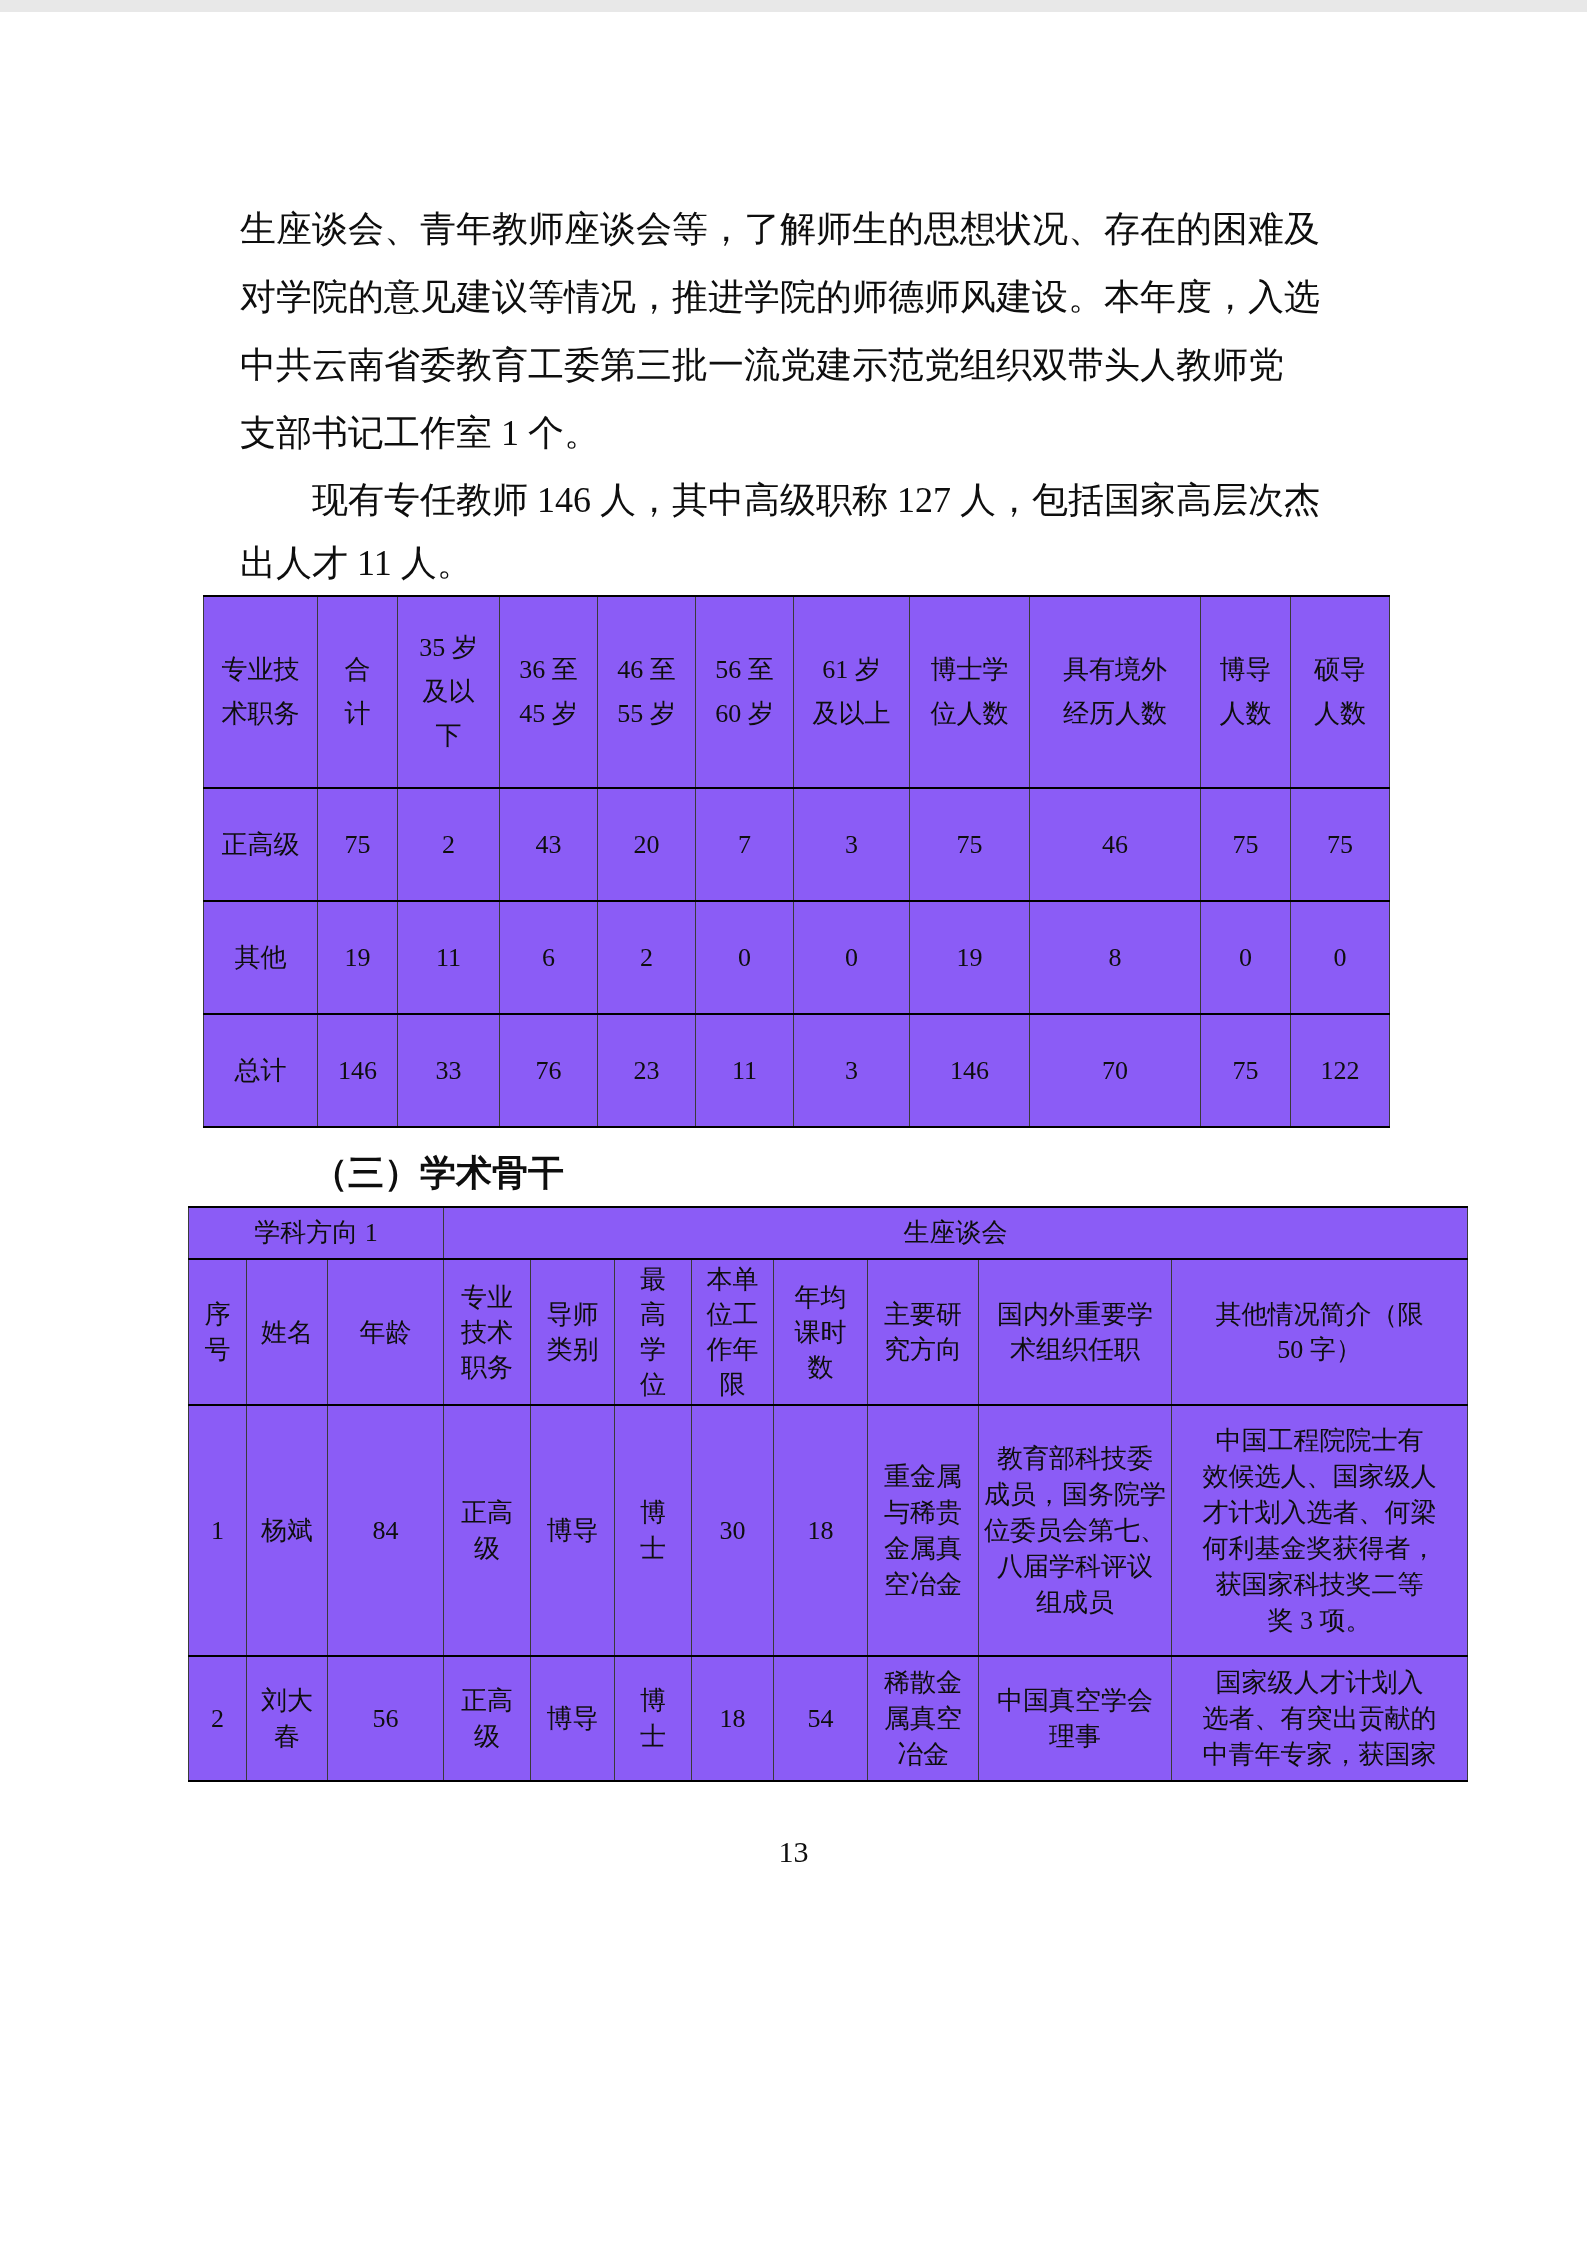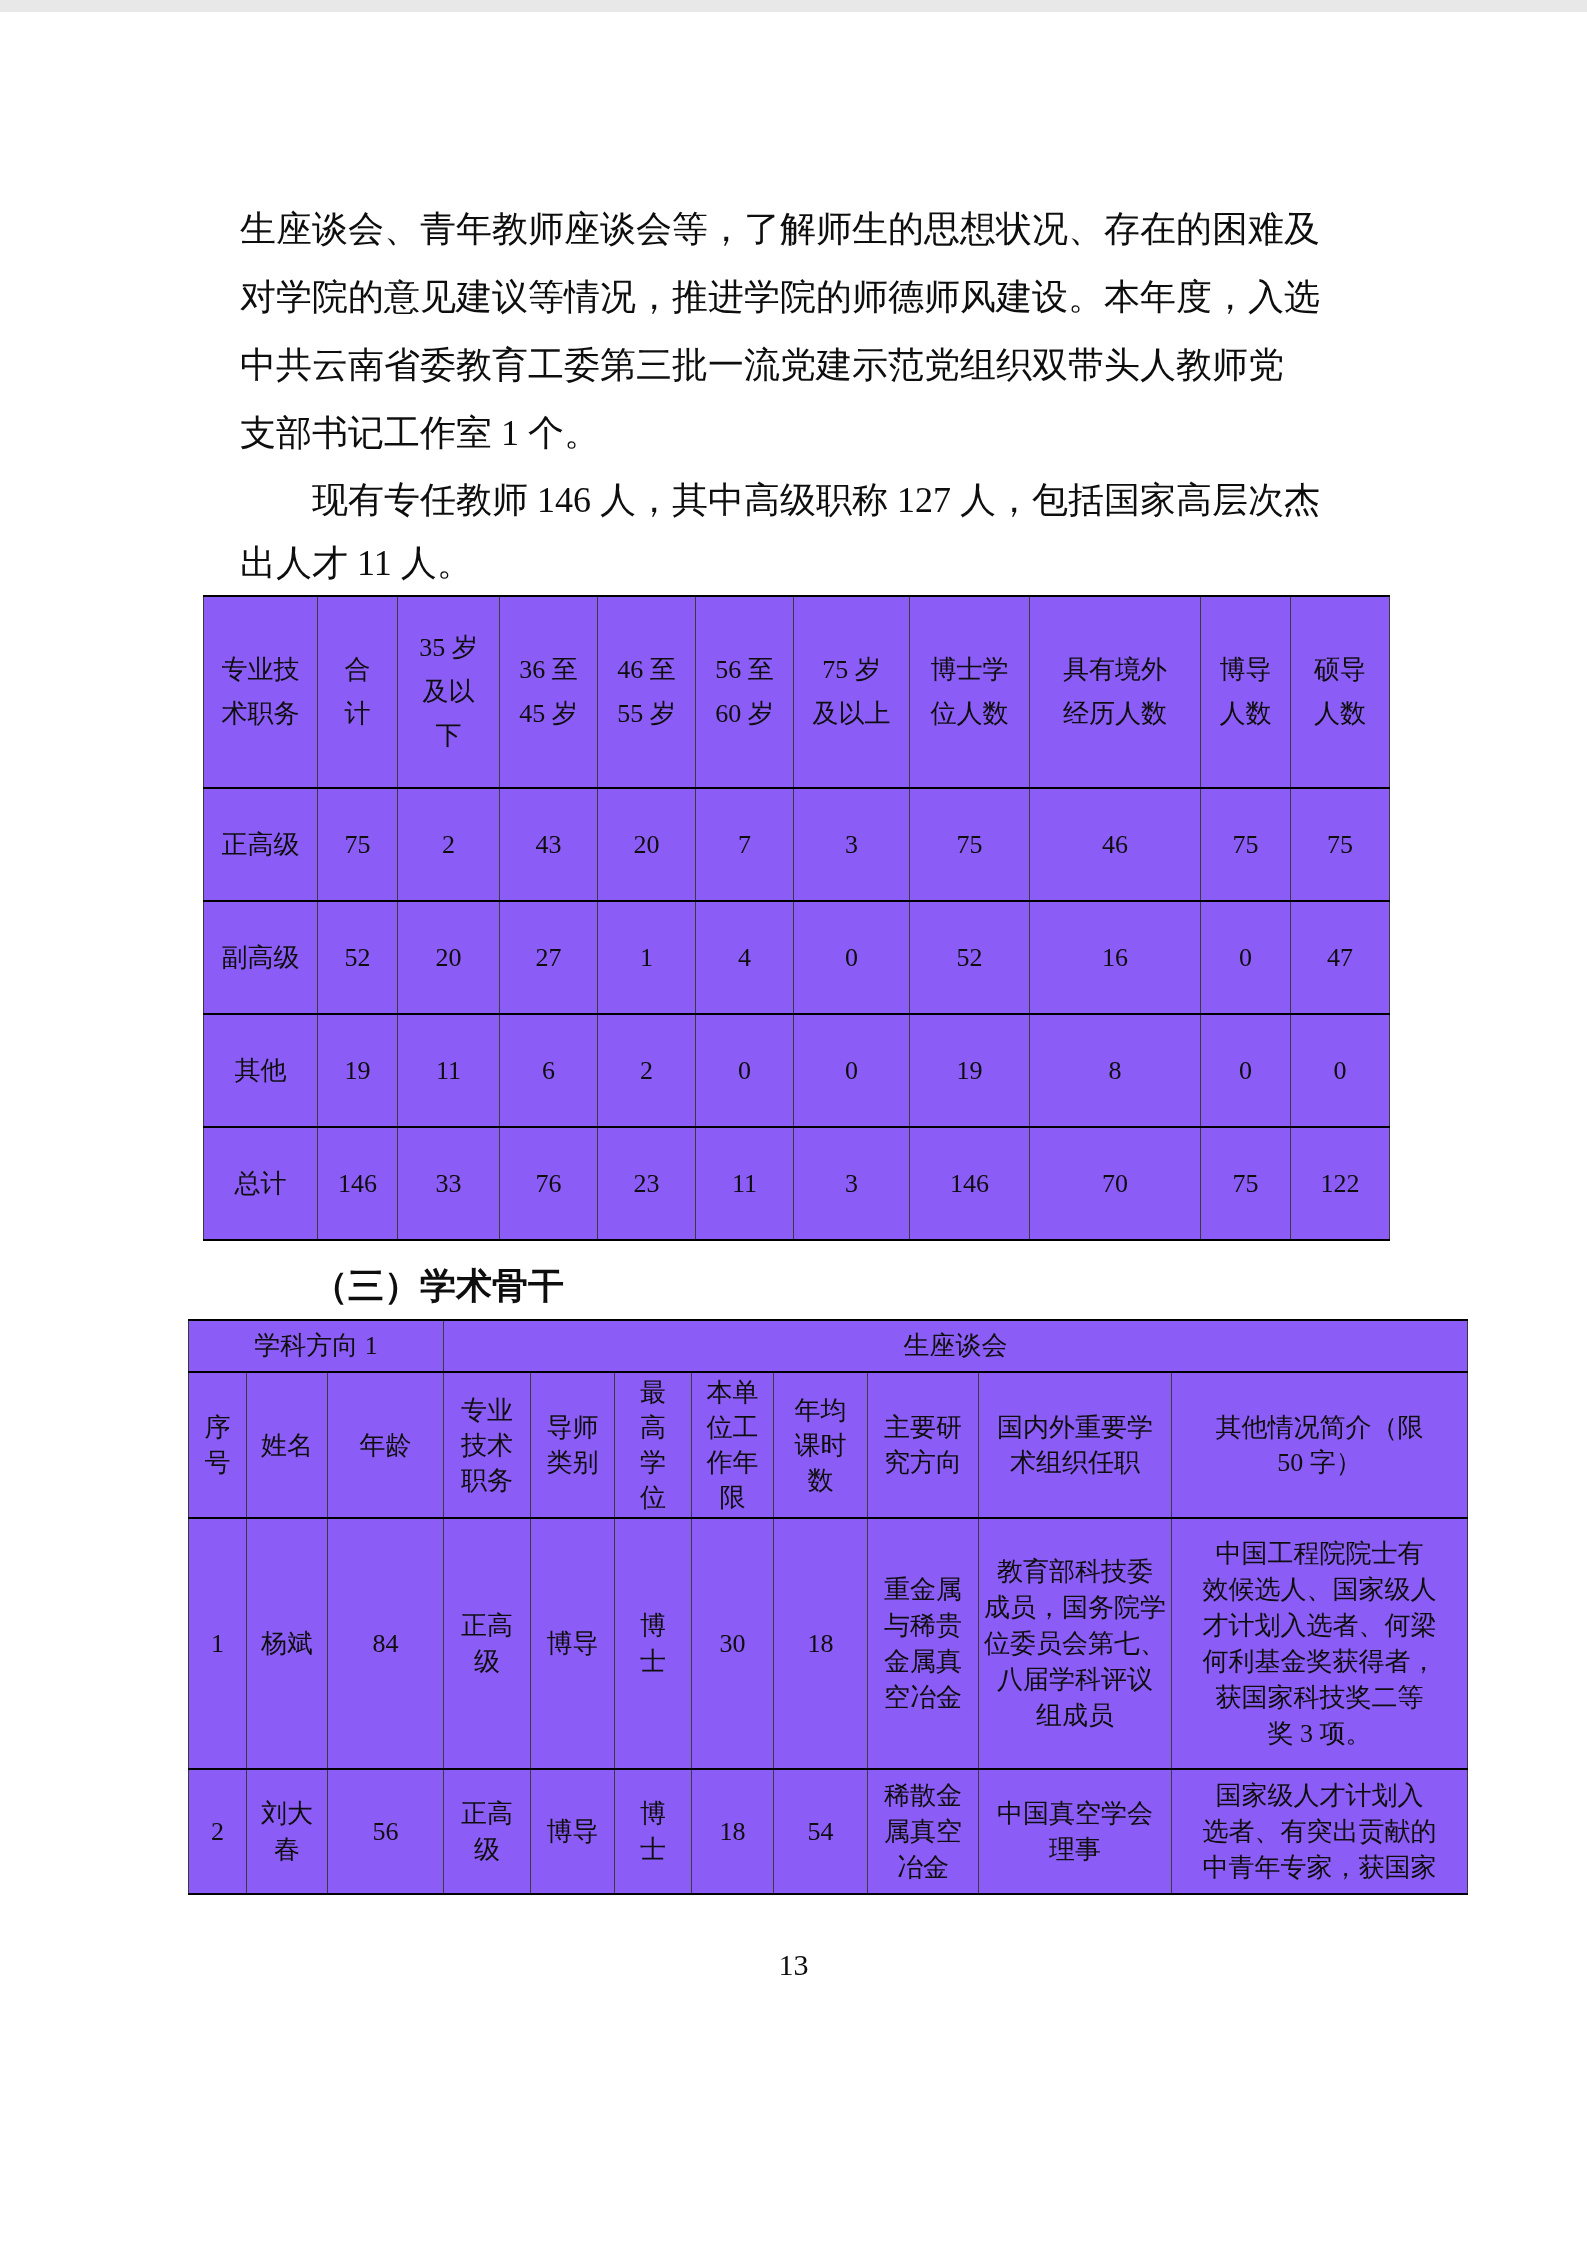--- a/index.html
+++ b/index.html
@@ -119,21 +119,21 @@
 计</td>
         <td>35 岁
 及以
 下</td>
         <td>36 至
 45 岁</td>
         <td>46 至
 55 岁</td>
         <td>56 至
 60 岁</td>
-        <td>75 岁
+        <td>61 岁
 及以上</td>
         <td>博士学
 位人数</td>
         <td>具有境外
 经历人数</td>
         <td>博导
 人数</td>
         <td>硕导
 人数</td>
       </tr>
@@ -142,33 +142,20 @@
         <td>75</td>
         <td>2</td>
         <td>43</td>
         <td>20</td>
         <td>7</td>
         <td>3</td>
         <td>75</td>
         <td>46</td>
         <td>75</td>
         <td>75</td>
-      </tr>
-      <tr class="data-row">
-        <td>副高级</td>
-        <td>52</td>
-        <td>20</td>
-        <td>27</td>
-        <td>1</td>
-        <td>4</td>
-        <td>0</td>
-        <td>52</td>
-        <td>16</td>
-        <td>0</td>
-        <td>47</td>
       </tr>
       <tr class="data-row">
         <td>其他</td>
         <td>19</td>
         <td>11</td>
         <td>6</td>
         <td>2</td>
         <td>0</td>
         <td>0</td>
         <td>19</td>

